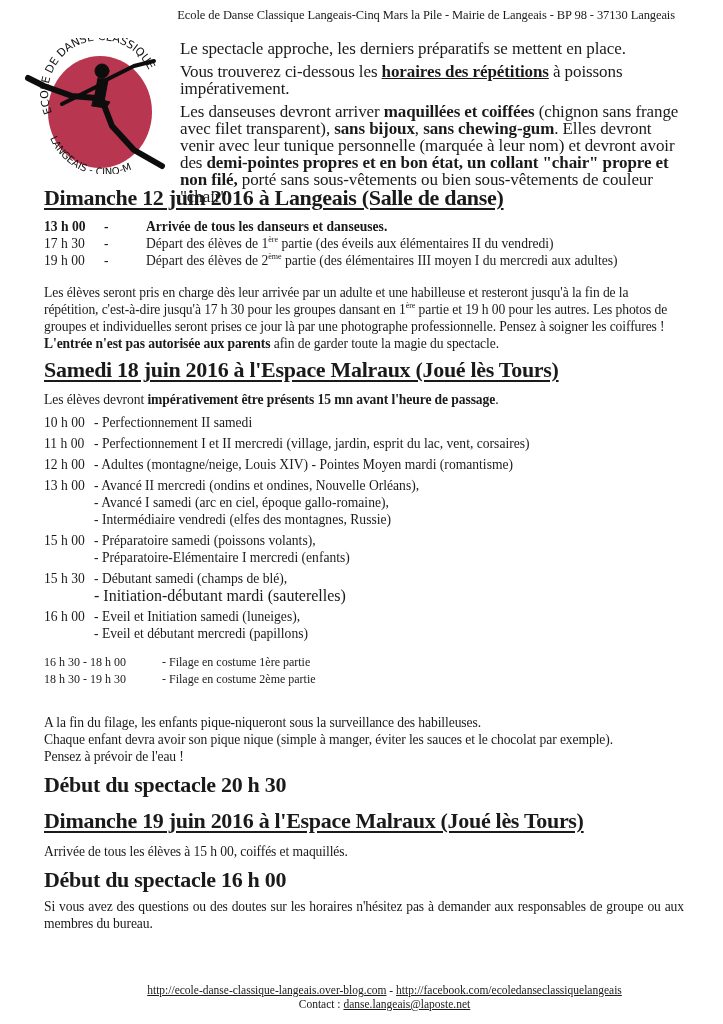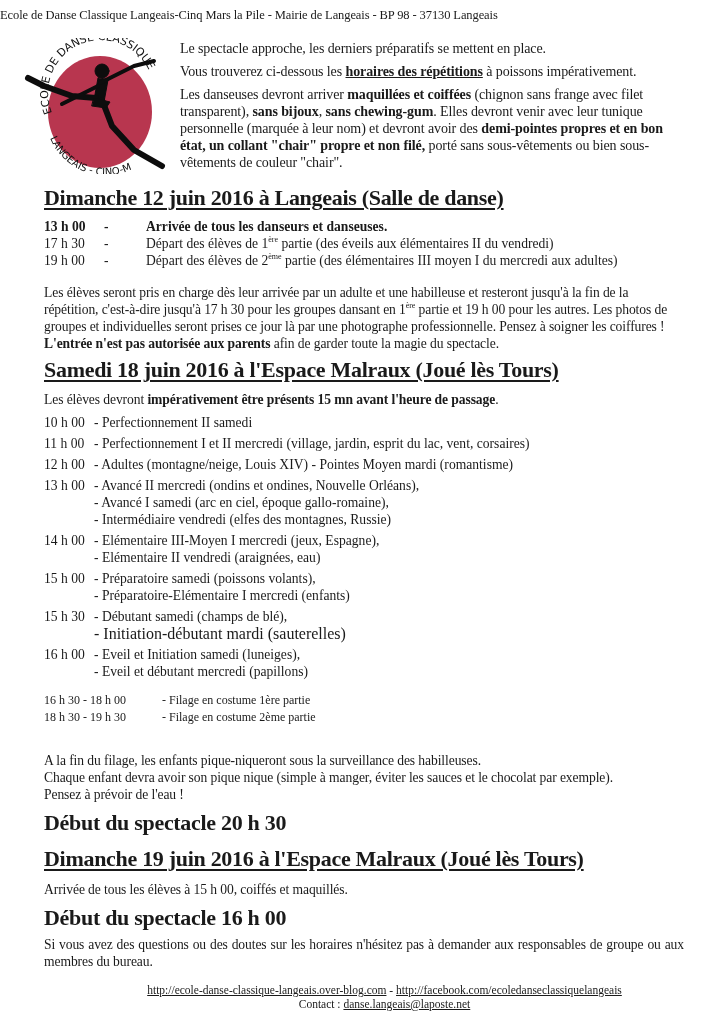--- a/index.html
+++ b/index.html
@@ -2,28 +2,28 @@
 <html><head>
   <meta charset="utf-8">
   <style>
     html, body { margin: 0; padding: 0; background: #ffffff; }
     body {
       width: 723px; height: 1024px; position: relative; overflow: hidden;
       font-family: "Liberation Serif", "DejaVu Serif", serif;
       color: #1a1a1a;
     }
     .header-line {
-      position: absolute; top: 8px; left: 0; width: 723px; text-align: left;
+      position: absolute; top: 8px; left: 0; width: 723px; text-align: right;
       font-size: 12.5px; padding-right: 48px; box-sizing: border-box;
       letter-spacing: -0.1px;
     }
     .logo { position: absolute; left: 22px; top: 38px; width: 150px; height: 136px; }
     .intro {
       position: absolute; left: 180px; top: 40px; width: 500px;
-      font-size: 14px; line-height: 17px; letter-spacing: -0.1px;
+      font-size: 17px; line-height: 17px; letter-spacing: -0.1px;
     }
     .intro p { margin: 0 0 6px 0; }
     .intro p.tight { margin-bottom: 0; }
     .intro b { font-weight: bold; }
     .intro u { text-decoration: underline; }
     .main { position: absolute; left: 44px; top: 184px; width: 640px; }
     h2 {
       margin: 0; font-size: 22px; font-weight: bold; line-height: 28px;
       letter-spacing: -0.3px;
     }
@@ -138,30 +138,20 @@
           <span class="t"></span>
           <span>- Avancé I samedi (arc en ciel, époque gallo-romaine),</span>
         </div>
       <div class="line">
           <span class="t"></span>
           <span>- Intermédiaire vendredi (elfes des montagnes, Russie)</span>
         </div>
     </div>
     <div class="grp">
       <div class="line">
-          <span class="t">14 h 00</span>
-          <span>- Elémentaire III-Moyen I mercredi (jeux, Espagne),</span>
-        </div>
-      <div class="line">
-          <span class="t"></span>
-          <span>- Elémentaire II vendredi (araignées, eau)</span>
-        </div>
-    </div>
-    <div class="grp">
-      <div class="line">
           <span class="t">15 h 00</span>
           <span>- Préparatoire samedi (poissons volants),</span>
         </div>
       <div class="line">
           <span class="t"></span>
           <span>- Préparatoire-Elémentaire I mercredi (enfants)</span>
         </div>
     </div>
     <div class="grp">
       <div class="line">

